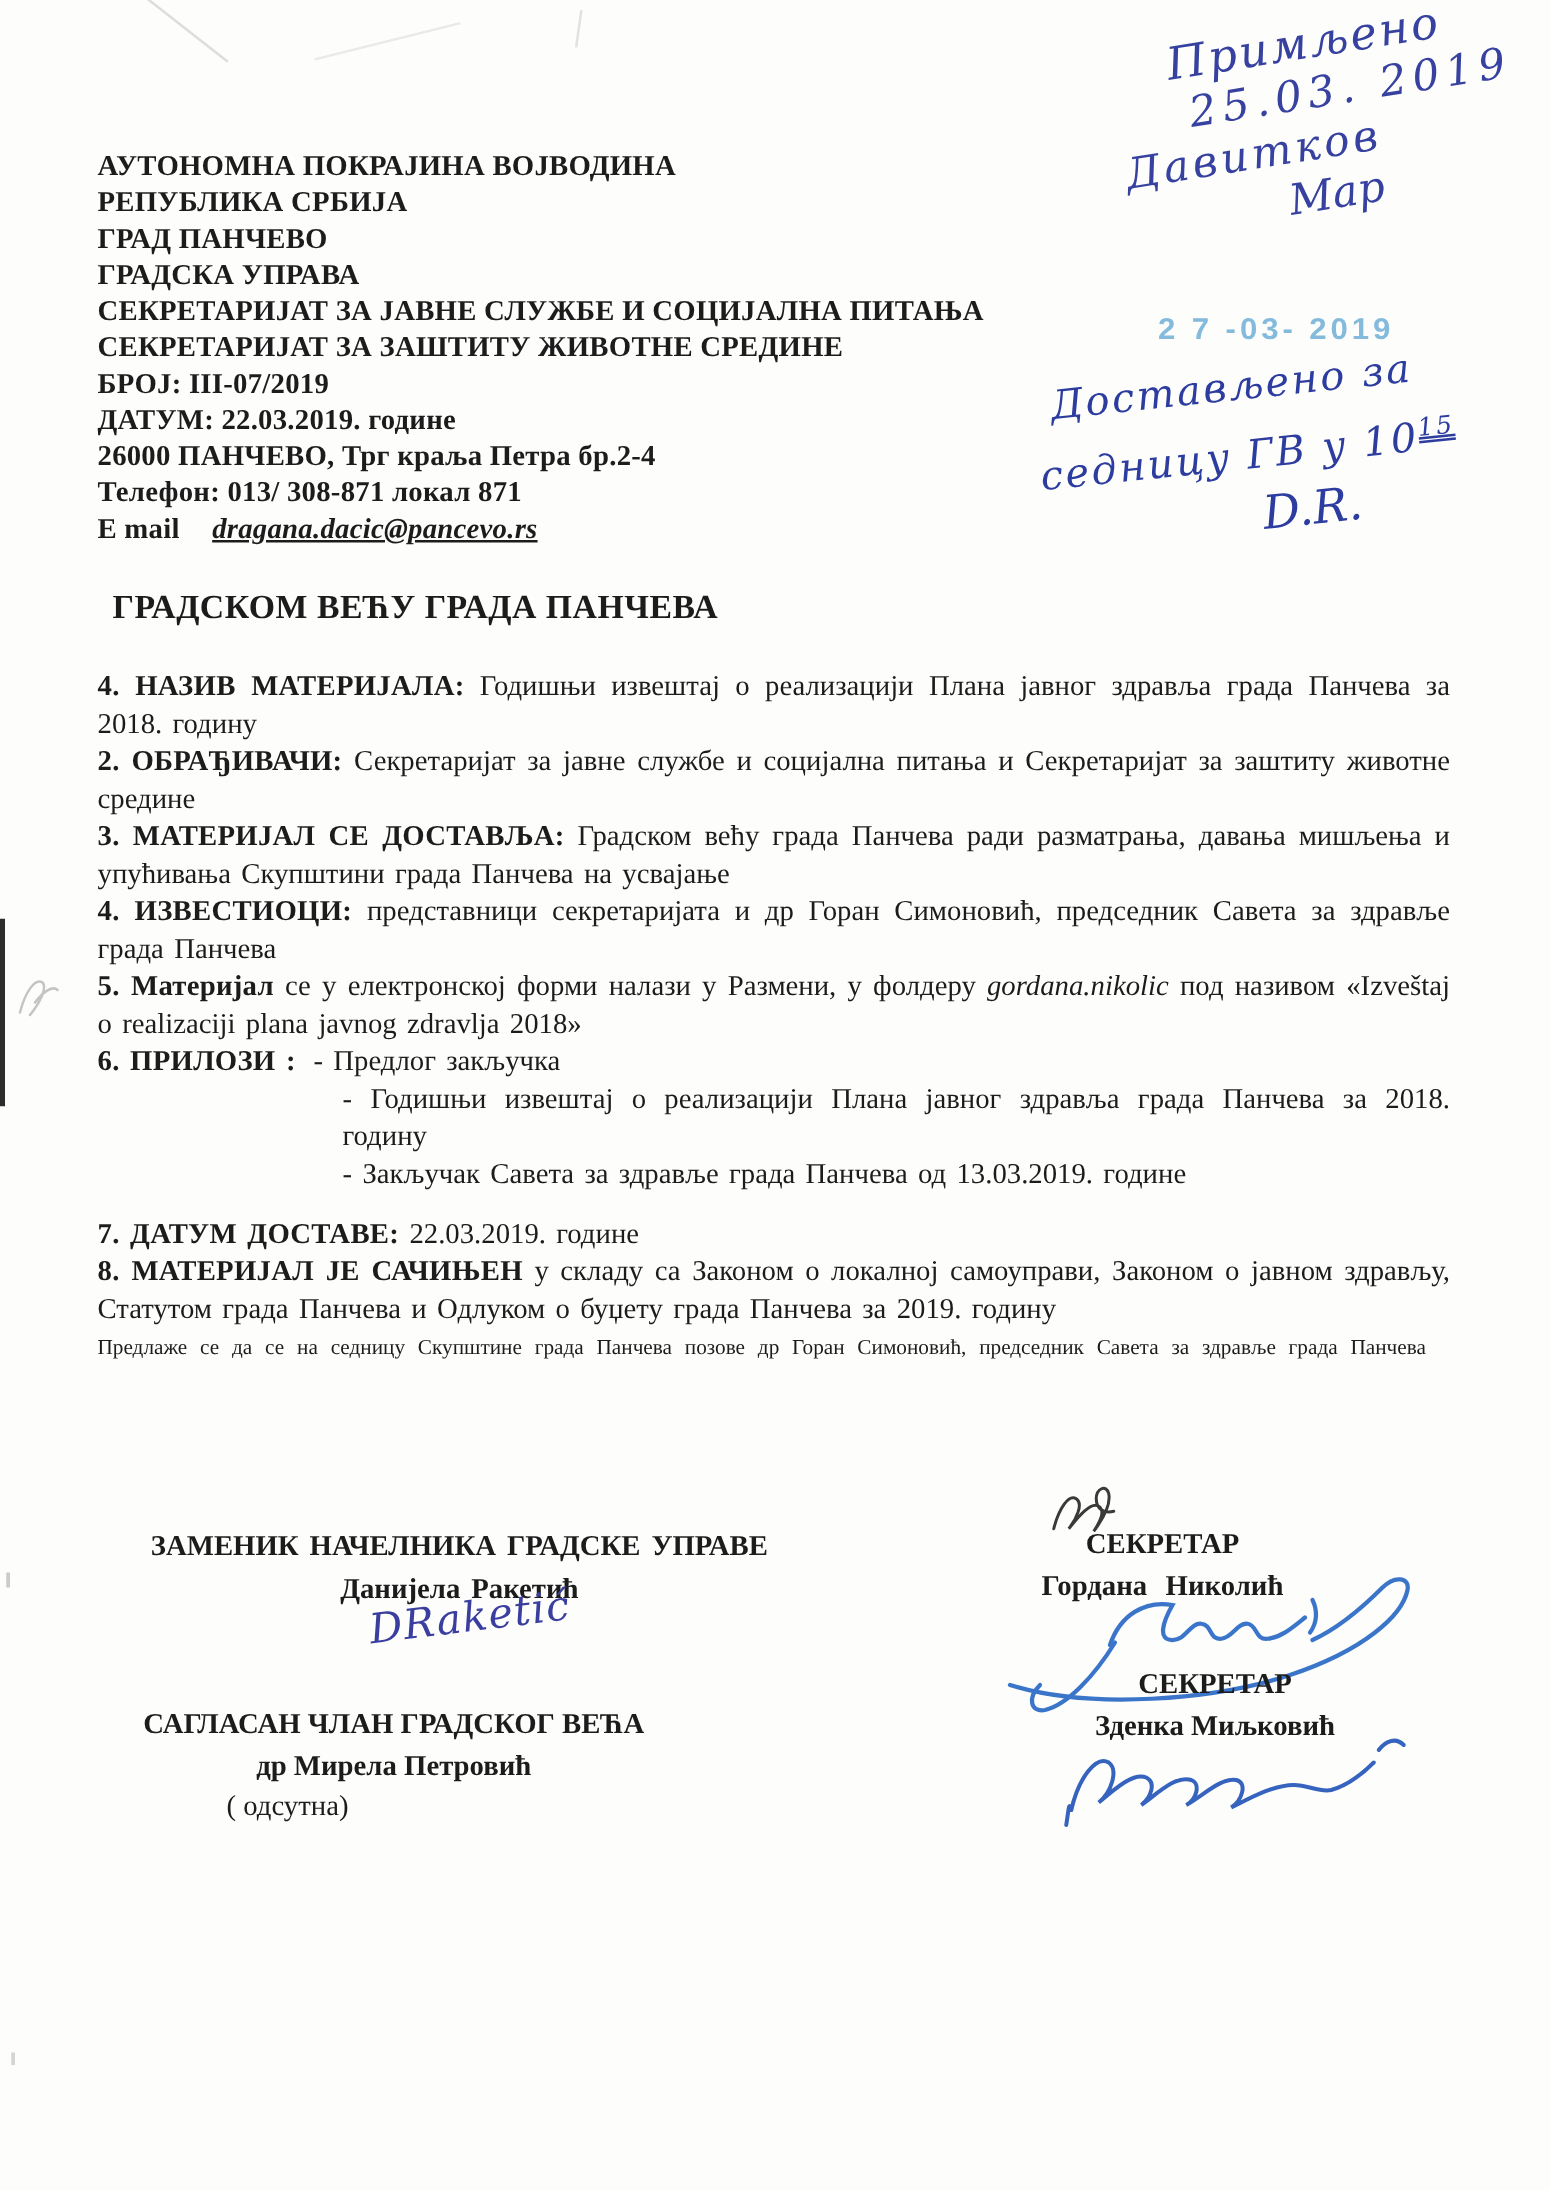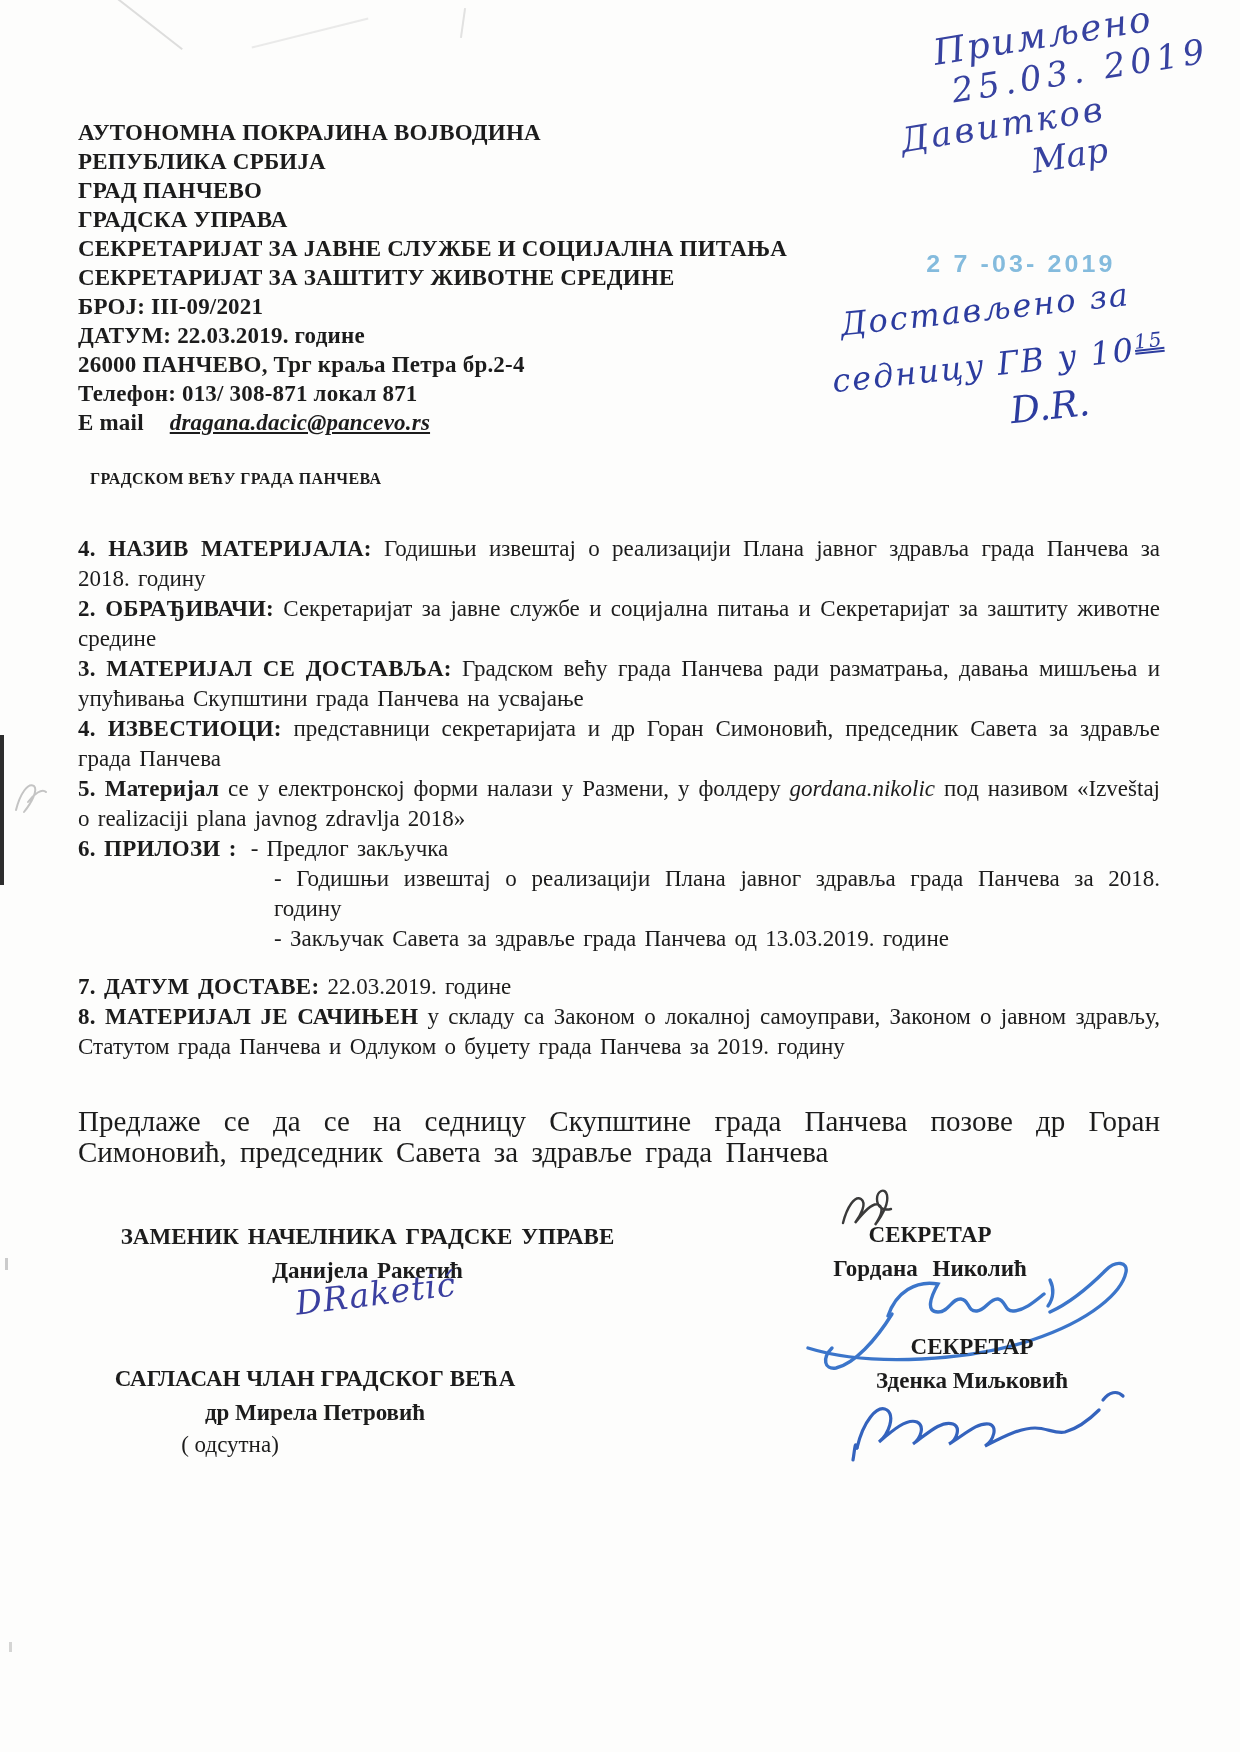--- a/index.html
+++ b/index.html
@@ -8,32 +8,32 @@
     position:relative; width:1240px; height:1752px; margin:0 auto;
     background:#fdfdfc; overflow:hidden;
     font-family:"Liberation Serif", serif; color:#1c1c1c;
   }
 
   
   .letterhead { position:absolute; left:78px; top:118px; font-weight:bold; font-size:23px; line-height:29px; letter-spacing:.2px; }
   .letterhead .email-address { font-style:italic; text-decoration:underline; margin-left:26px; }
 
   
-  .addressee { position:absolute; left:90px; top:470px; font-weight:bold; font-size:16px; letter-spacing:.4px; }
+  .addressee { position:absolute; left:90px; top:470px; font-weight:bold; font-size:27px; letter-spacing:.4px; }
 
   
   .doc-body { position:absolute; left:78px; top:534px; width:1082px; font-size:23px; line-height:30px; text-align:justify; word-spacing:2.5px; }
   .doc-body p { margin:0; }
   .doc-body b { letter-spacing:.2px; }
   .att { margin-left:196px !important; }
   .att-first { margin-left:14px; }
   .gap18 { height:18px; }
   .folder-name { font-style:italic; }
 
-  .proposal { position:absolute; left:78px; top:1106px; width:1082px; font-size:29px; line-height:31px; text-align:justify; word-spacing:6px; }
+  .proposal { position:absolute; left:78px; top:1062px; width:1082px; font-size:17px; line-height:31px; text-align:justify; word-spacing:6px; }
 
   
   .sig-block { position:absolute; text-align:center; font-weight:bold; font-size:23px; line-height:30px; }
   .sig-block .sig-name { margin-top:4px; }
   .sig-left-top    { left:95px;  top:1222px; width:545px; word-spacing:3px; }
   .sig-left-bottom { left:80px;  top:1364px; width:470px; }
   .sig-right-top   { left:770px; top:1220px; width:320px; }
   .sig-right-bottom{ left:812px; top:1332px; width:320px; }
   .sig-note { font-weight:normal; transform:translateX(-85px); margin-top:2px; }
   .sig-right-top .sig-name { word-spacing:9px; }
@@ -103,21 +103,21 @@
     <div class="dl dl3">D.R.</div>
   </div>
 
   <div class="letterhead">
     <div>АУТОНОМНА ПОКРАЈИНА ВОЈВОДИНА</div>
     <div>РЕПУБЛИКА СРБИЈА</div>
     <div>ГРАД ПАНЧЕВО</div>
     <div>ГРАДСКА УПРАВА</div>
     <div>СЕКРЕТАРИЈАТ ЗА ЈАВНЕ СЛУЖБЕ И СОЦИЈАЛНА ПИТАЊА</div>
     <div>СЕКРЕТАРИЈАТ ЗА ЗАШТИТУ ЖИВОТНЕ СРЕДИНЕ</div>
-    <div>БРОЈ: III-09/2021</div>
+    <div>БРОЈ: III-07/2019</div>
     <div>ДАТУМ: 22.03.2019. године</div>
     <div>26000 ПАНЧЕВО, Трг краља Петра  бр.2-4</div>
     <div>Телефон: 013/ 308-871 локал 871</div>
     <div>
       <span>E mail</span><span class="email-address">dragana.dacic@pancevo.rs</span>
     </div>
   </div>
 
   <div class="addressee">ГРАДСКОМ ВЕЋУ ГРАДА ПАНЧЕВА</div>
 

